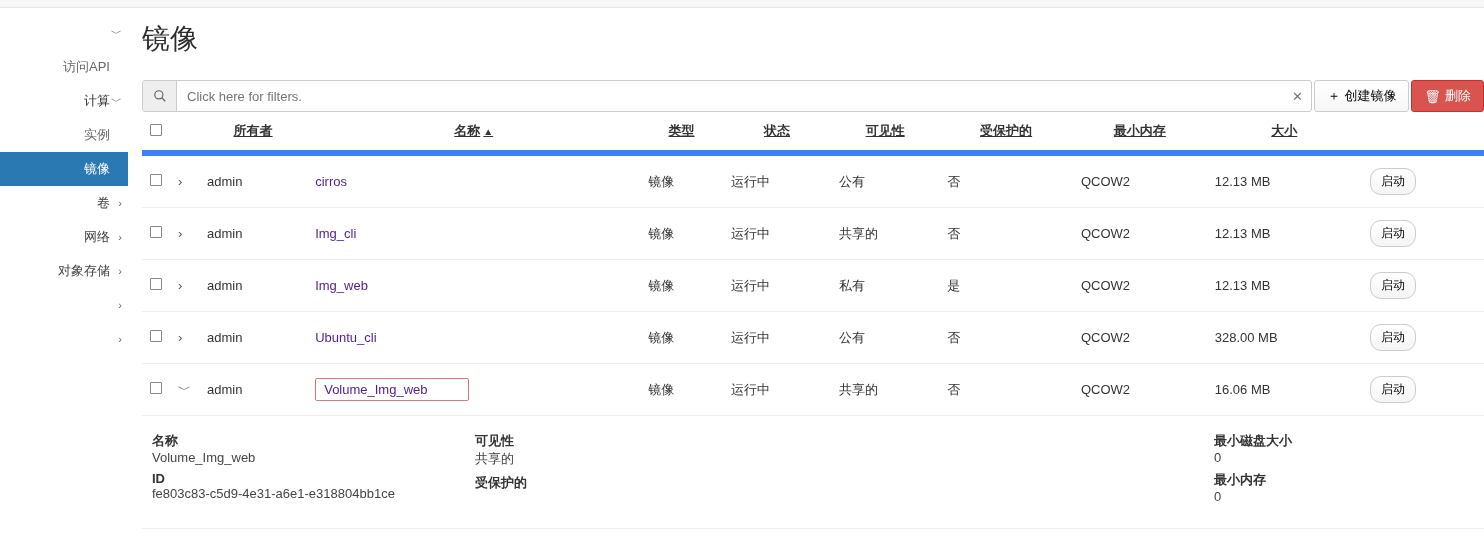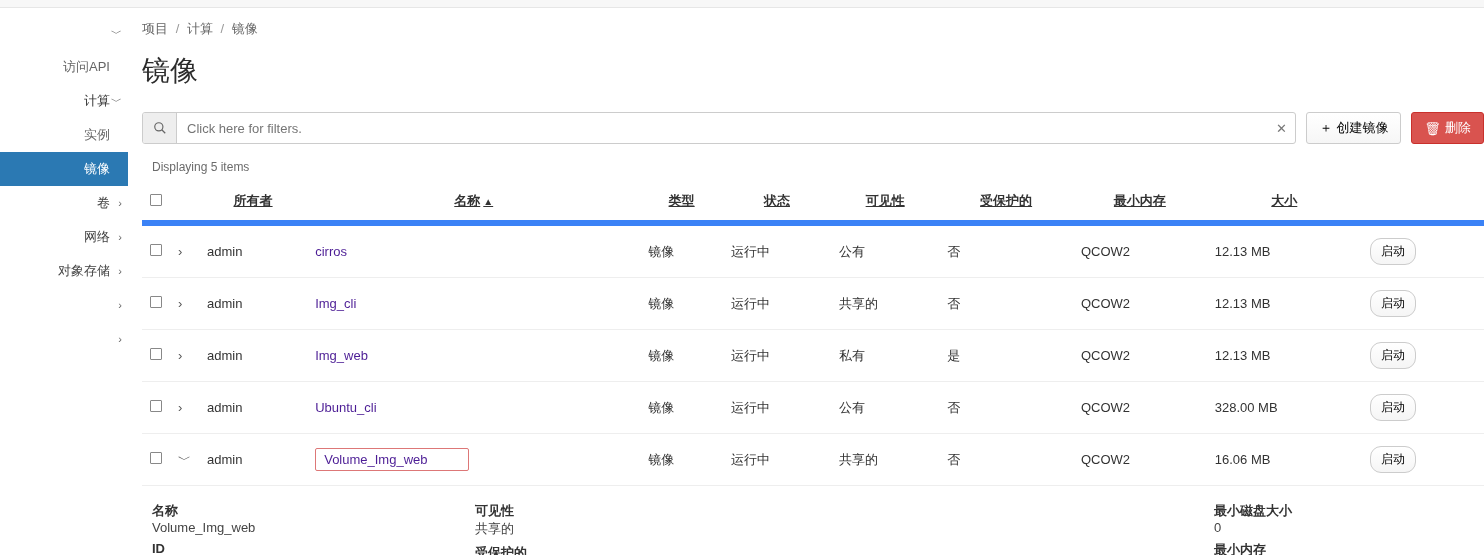--- a/index.html
+++ b/index.html
@@ -13,21 +13,21 @@
   .sb-sub { padding: 8px 18px 8px 20px; display: flex; justify-content: flex-end; color: #666; cursor: pointer; min-height: 34px; align-items: center; }
   .sb-sub.active { background: #2b79b3; color: #fff; }
   .sb-chev-only { display:flex; justify-content:flex-end; padding:8px 6px; color:#666; min-height:34px; align-items:center; font-size:11px; }
 
   .main { flex: 1; padding: 12px 0 12px 14px; min-width: 0; }
   .breadcrumb { font-size: 13px; color: #666; margin-bottom: 14px; }
   .breadcrumb span { color: #666; }
   .breadcrumb .sep { margin: 0 4px; color: #999; }
   h1.page-title { font-size: 28px; font-weight: 500; color: #2c2c2c; margin-bottom: 22px; }
 
-  .toolbar { display: flex; align-items: stretch; gap: 10px; margin-bottom: 8px; }
+  .toolbar { display: flex; align-items: stretch; gap: 2px; }
   .search-wrap { display: flex; flex: 1; border: 1px solid #ccc; border-radius: 3px; overflow: hidden; background: #fff; }
   .search-ico { width: 34px; display: flex; align-items: center; justify-content: center; background: #eee; border-right: 1px solid #ccc; color: #666; }
   .search-input { flex: 1; padding: 7px 10px; border: none; outline: none; font-size: 13px; color: #333; }
   .search-clear { width: 28px; display:flex; align-items:center; justify-content:center; color:#777; cursor:pointer; }
   .btn { border: 1px solid #ccc; background: linear-gradient(#fff,#f6f6f6); padding: 6px 12px; border-radius: 3px; cursor: pointer; display:flex; align-items:center; gap:4px; font-size:13px; }
   .btn.danger { background: #d9534f; border-color: #c9302c; color: #fff; }
 
   .count-row { color: #6b6b6b; font-size: 12px; padding: 8px 10px; }
 
   table { width: 100%; border-collapse: collapse; }
@@ -72,27 +72,20 @@
     </div>
     <div class="sb-item">
       <span>对象存储</span>
       <span class="chev">›</span>
     </div>
     <div class="sb-chev-only">›</div>
     <div class="sb-chev-only">›</div>
   </div>
 
   <div class="main">
-    <div class="breadcrumb">
-      <span>项目</span>
-      <span class="sep">/</span>
-      <span>计算</span>
-      <span class="sep">/</span>
-      <span>镜像</span>
-    </div>
 
     <h1 class="page-title">镜像</h1>
 
     <div class="toolbar">
       <div class="search-wrap">
         <div class="search-ico">
           <svg width="14" height="14" viewBox="0 0 24 24" fill="none" stroke="#666" stroke-width="2">
               <circle cx="10" cy="10" r="7"></circle>
               <line x1="21" y1="21" x2="15" y2="15"></line>
             </svg>
@@ -103,21 +96,20 @@
       <button class="btn">
         <span>＋</span>
         <span>创建镜像</span>
       </button>
       <button class="btn danger">
         <span>🗑</span>
         <span>删除</span>
       </button>
     </div>
 
-    <div class="count-row">Displaying 5 items</div>
 
     <table>
       <thead>
         <tr>
           <th class="chk"><span class="chkbox"></span></th>
           <th class="expand-col"></th>
           <th>所有者</th>
           <th><span>名称</span><span class="sort-caret">▲</span></th>
           <th>类型</th>
           <th>状态</th>

